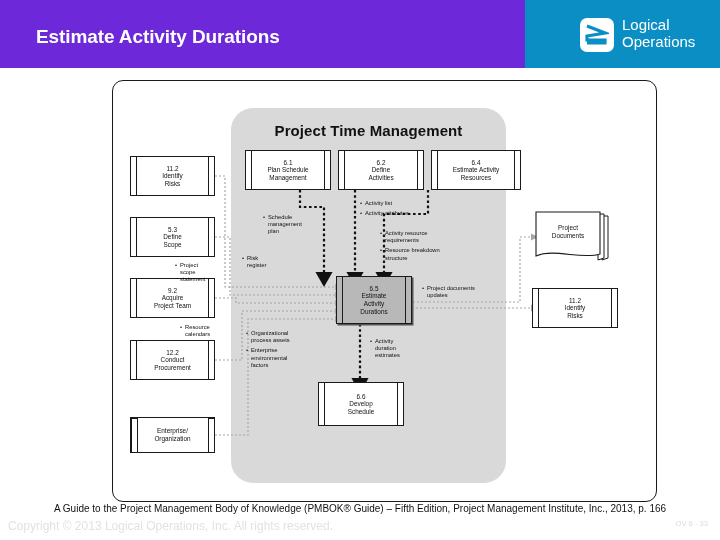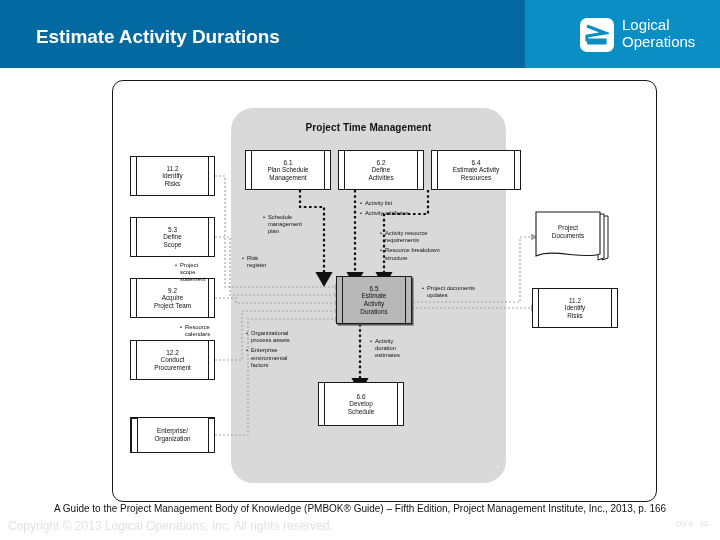--- a/index.html
+++ b/index.html
@@ -1,40 +1,40 @@
 <!DOCTYPE html>
 <html><head>
 <meta charset="utf-8">
 <style>
   html,body{margin:0;padding:0;background:#ffffff;}
   body{width:720px;height:540px;overflow:hidden;font-family:"Liberation Sans",sans-serif;position:relative;}
 
   
   #header{position:absolute;left:0;top:0;width:720px;height:72px;}
-  #header-bar{position:absolute;left:0;top:0;width:525px;height:68px;background:#0369a1;}
+  #header-bar{position:absolute;left:0;top:0;width:525px;height:68px;background:#6d28d9;}
   #header-title{position:absolute;left:36px;top:26px;width:470px;color:#ffffff;
       font-size:19px;font-weight:700;letter-spacing:-0.1px;line-height:22px;}
   #logo-block{position:absolute;left:525px;top:0;width:230px;height:68px;background:#0b8ec4;}
   #logo-inner{position:absolute;left:55px;top:14px;width:130px;height:44px;}
   #logo-mark{position:absolute;left:0;top:4px;width:34px;height:34px;background:#ffffff;border-radius:7px;}
   #logo-mark svg{position:absolute;left:5px;top:6px;}
   #logo-text{position:absolute;left:42px;top:2px;color:#ffffff;font-size:15px;line-height:17px;font-weight:400;}
   #logo-text .l2{display:block;}
 
   
   #content-frame{position:absolute;left:112px;top:80px;width:543px;height:420px;
       border:1.6px solid #1a1a1a;border-radius:11px;background:#ffffff;}
 
   
   #diagram{position:absolute;left:112px;top:80px;width:543px;height:420px;}
 
   .gpanel{position:absolute;left:119px;top:28px;width:275px;height:375px;
       background:#d9d9d9;border-radius:22px;}
   .gpanel-title{position:absolute;left:119px;top:42px;width:275px;text-align:center;
-      font-size:10px;font-weight:700;color:#111;letter-spacing:.1px;}
+      font-size:15px;font-weight:700;color:#111;letter-spacing:.1px;}
 
   
   .pbox{position:absolute;background:#ffffff;border:1.1px solid #1a1a1a;
       box-sizing:border-box;display:flex;align-items:center;justify-content:center;text-align:center;}
   .pbox .lbl{font-size:6.4px;line-height:7.6px;color:#111;padding:0 7px;}
   .pbox .lbl b{font-weight:400;display:block;}
   .pbox:before,.pbox:after{content:"";position:absolute;top:0;bottom:0;width:0;border-left:1.1px solid #1a1a1a;}
   .pbox:before{left:5px;}
   .pbox:after{right:5px;}
   .pbox.shaded{background:#b8b8b8;box-shadow:1.5px 1.5px 0 #555;}

